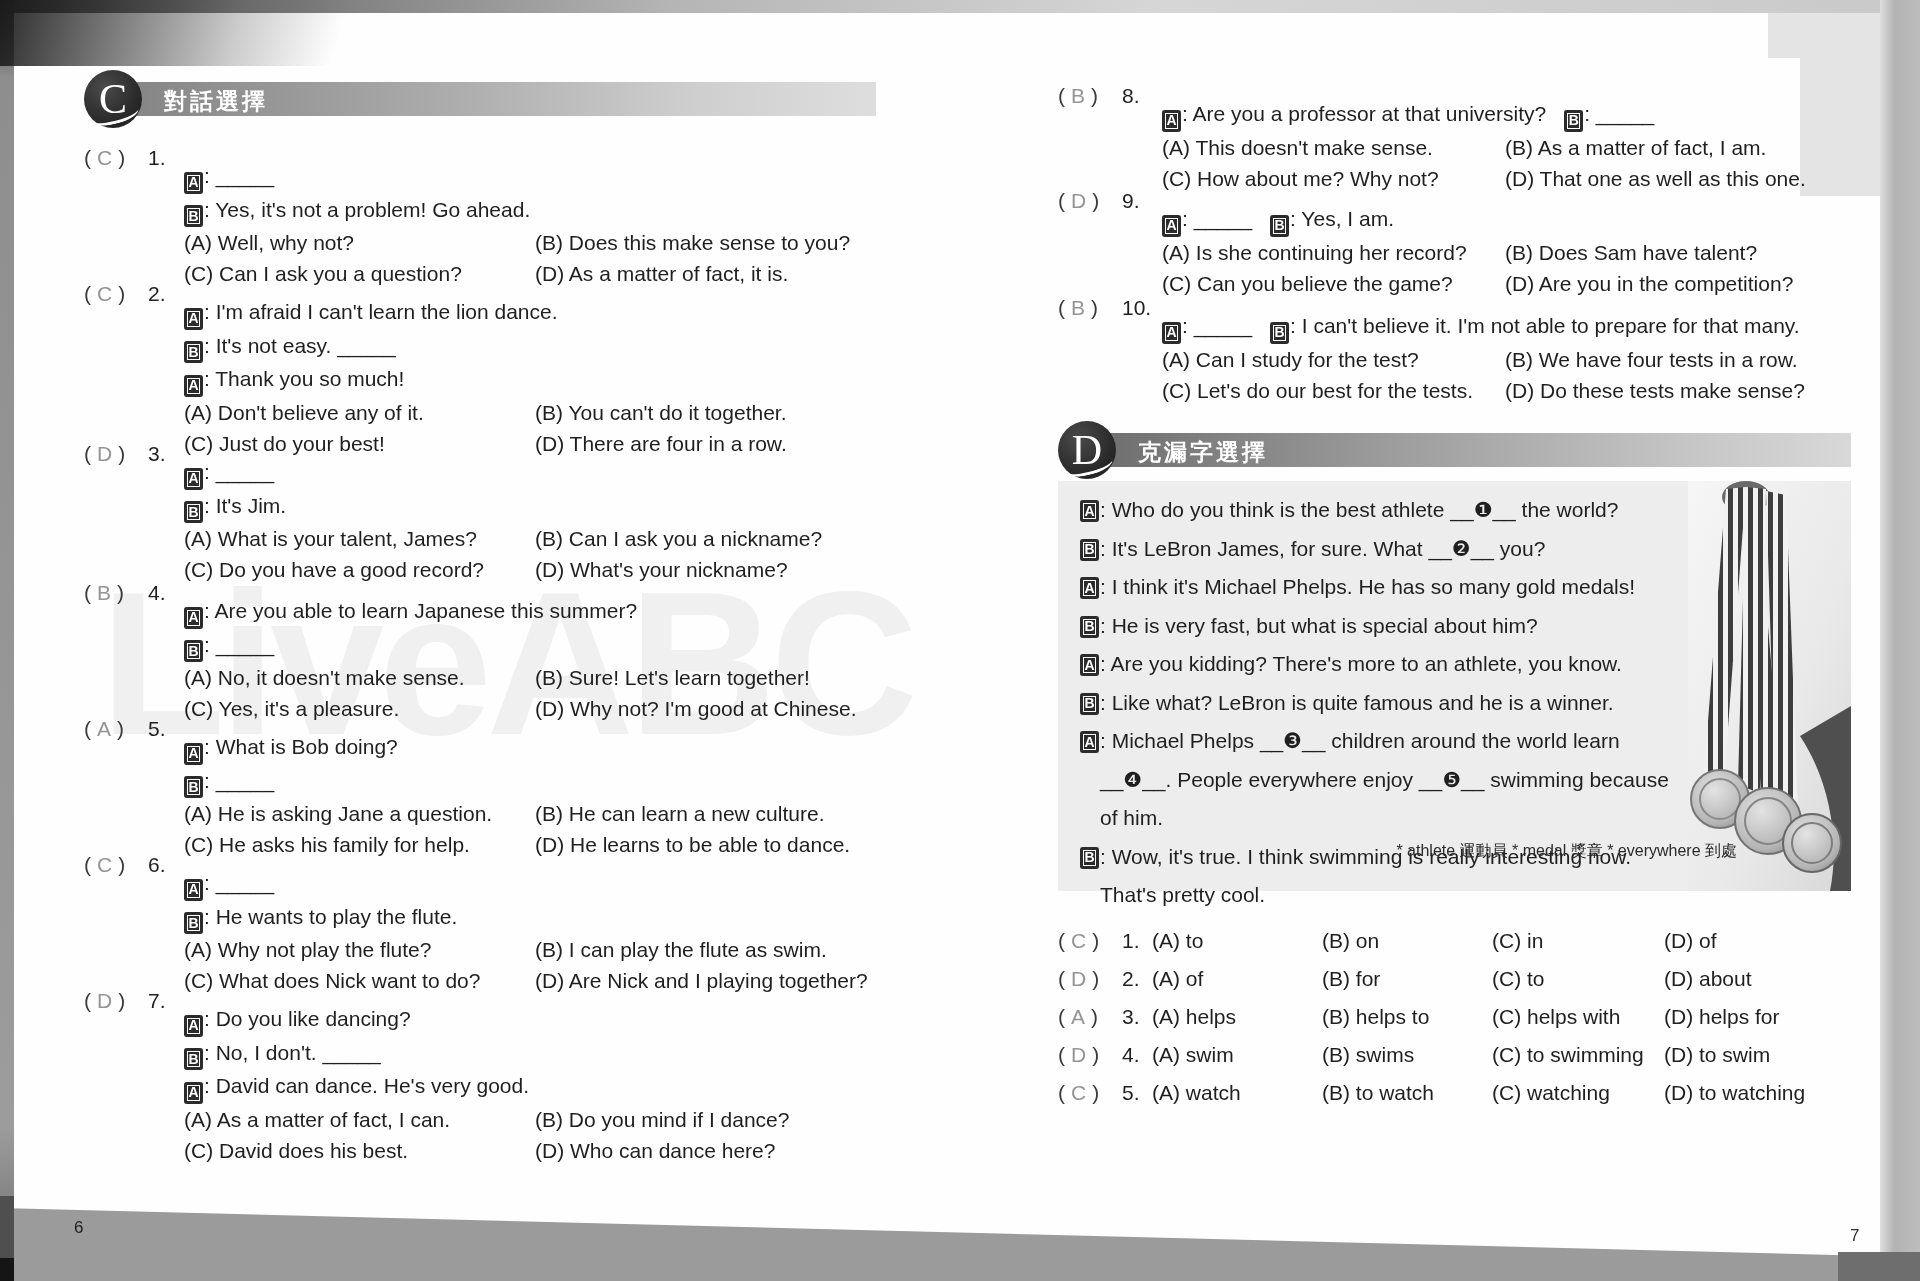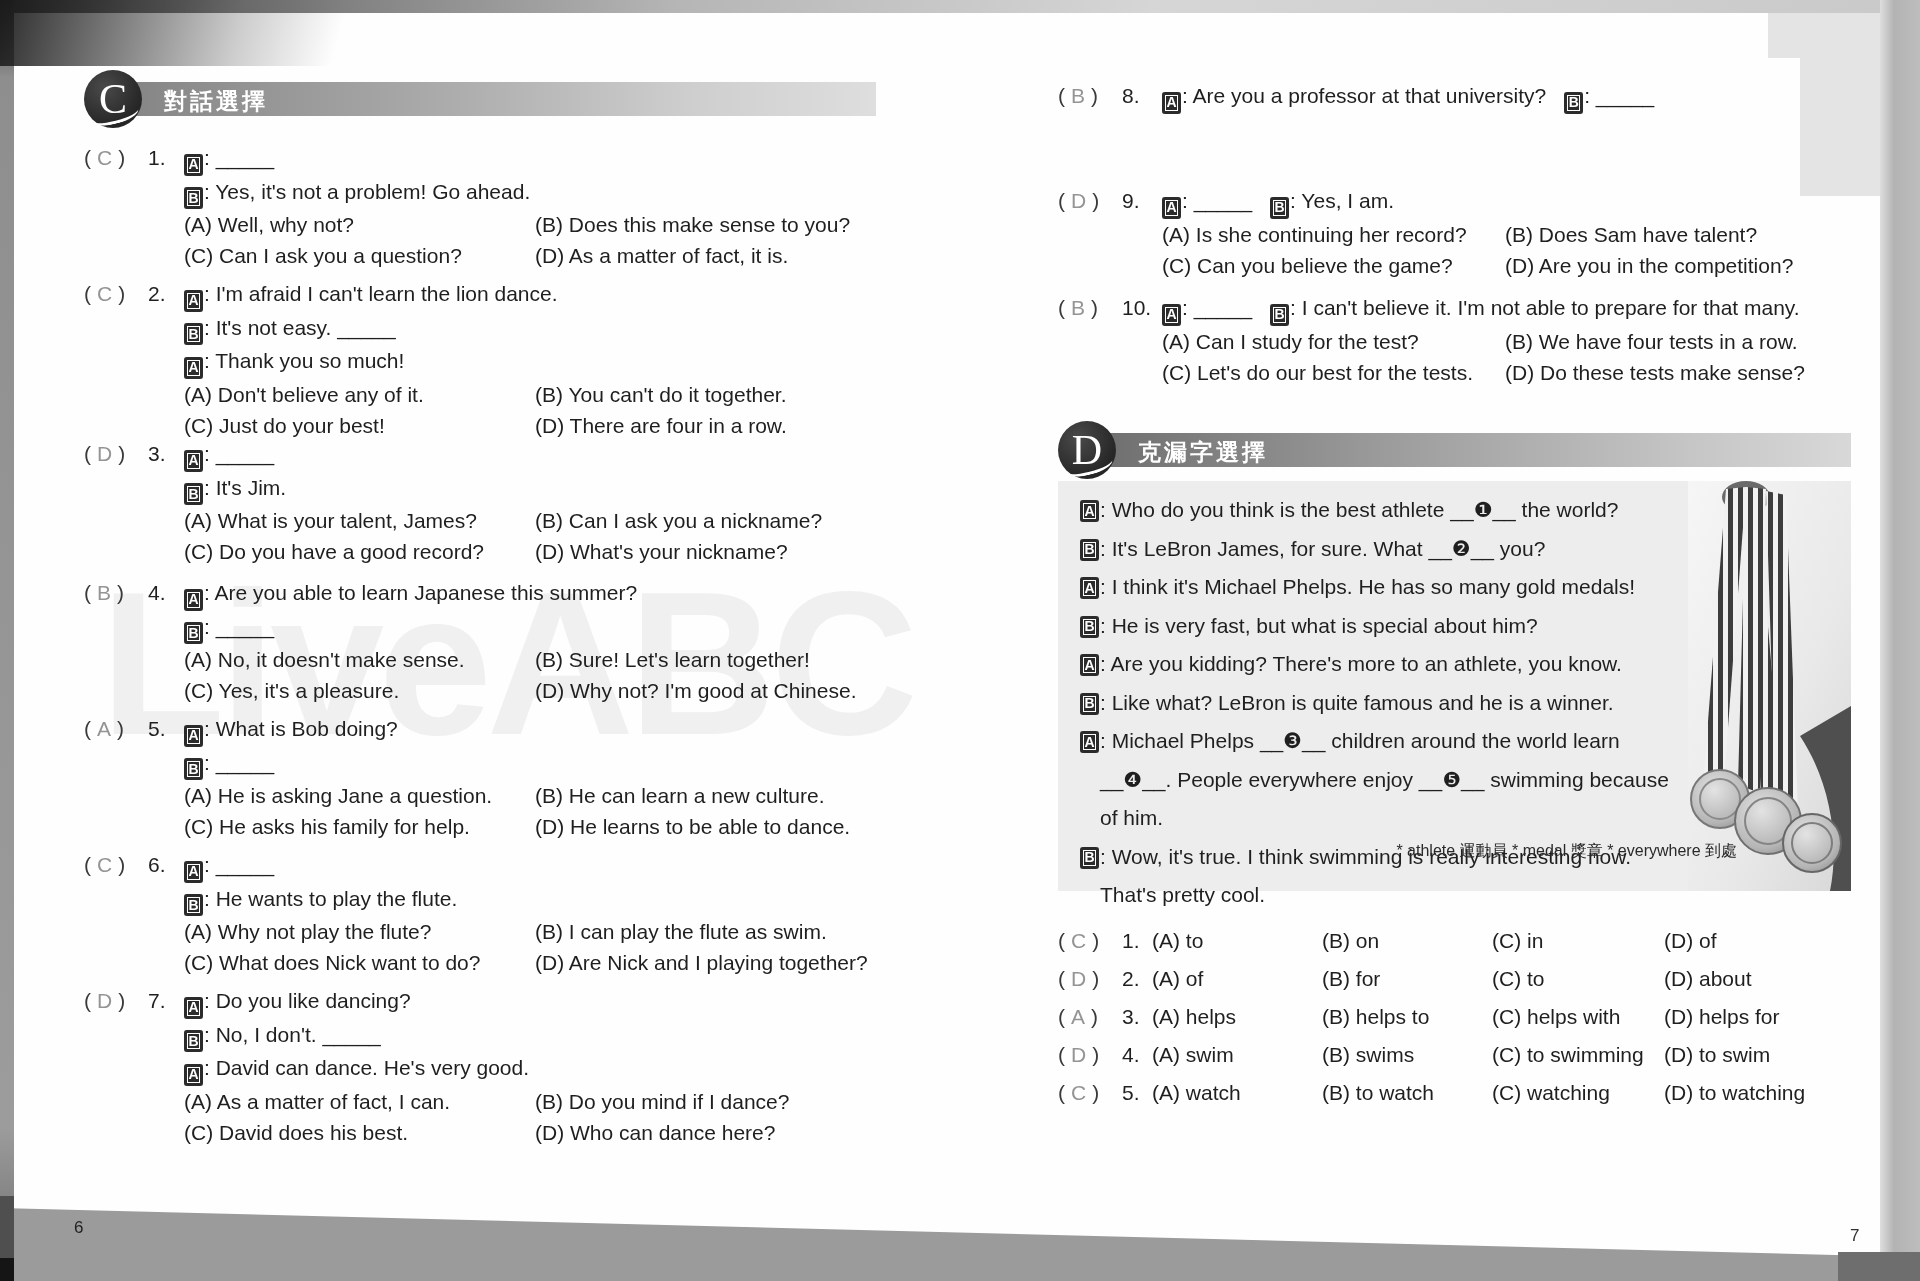--- a/index.html
+++ b/index.html
@@ -42,21 +42,21 @@
   #badge-c{left:84px;top:70px;}
   #badge-d{left:1058px;top:421px;}
   
   .q{position:absolute;display:flex;z-index:2;font-size:21px;line-height:31px;}
   .q-left{left:84px;width:800px;}
   .q-right{left:1058px;width:800px;}
   .ans{width:58px;flex:none;color:#3a3a3a;white-space:nowrap;}
   .ans .al{color:#949494;padding:0 6px;}
   .num{width:42px;flex:none;padding-left:6px;box-sizing:border-box;}
   .num-r{width:46px;}
-  .qbody{flex:1;}
+  .qbody{flex:1;margin-top:18px;}
   .ql{white-space:nowrap;}
   .spk{display:inline-flex;width:19px;height:22px;margin:0 1px 0 0;background:#2b2b2b;color:#fff;
     font-size:14px;font-weight:bold;align-items:center;justify-content:center;border-radius:3px;
     box-shadow:inset 0 0 0 3px #2b2b2b,inset 0 0 0 4px #fff;vertical-align:-4px;}
   .spk2{margin-left:18px;}
   .opts{display:grid;grid-template-columns:351px auto;}
   .opts-r{grid-template-columns:343px auto;}
   .opt{white-space:nowrap;}
   
   #passage-box{position:absolute;left:1058px;top:481px;width:793px;height:410px;background:#ededed;z-index:2;}
@@ -191,20 +191,26 @@
         <span class="opt">(D) Who can dance here?</span>
       </div>
     </div>
   </div>
 
   <div class="q q-right" style="top:80px">
     <span class="ans"><span>(</span><span class="al">B</span><span>)</span></span>
     <span class="num num-r">8.</span>
     <div class="qbody">
       <div class="ql"><span class="spk">A</span><span>: Are you a professor at that university?</span><span class="spk spk2">B</span><span>: _____</span></div>
+      <div class="opts opts-r">
+        <span class="opt">(A) This doesn't make sense.</span>
+        <span class="opt">(B) As a matter of fact, I am.</span>
+        <span class="opt">(C) How about me? Why not?</span>
+        <span class="opt">(D) That one as well as this one.</span>
+      </div>
     </div>
   </div>
 
   <div class="q q-right" style="top:185px">
     <span class="ans"><span>(</span><span class="al">D</span><span>)</span></span>
     <span class="num num-r">9.</span>
     <div class="qbody">
       <div class="ql"><span class="spk">A</span><span>: _____</span><span class="spk spk2">B</span><span>: Yes, I am.</span></div>
       <div class="opts opts-r">
         <span class="opt">(A) Is she continuing her record?</span>

